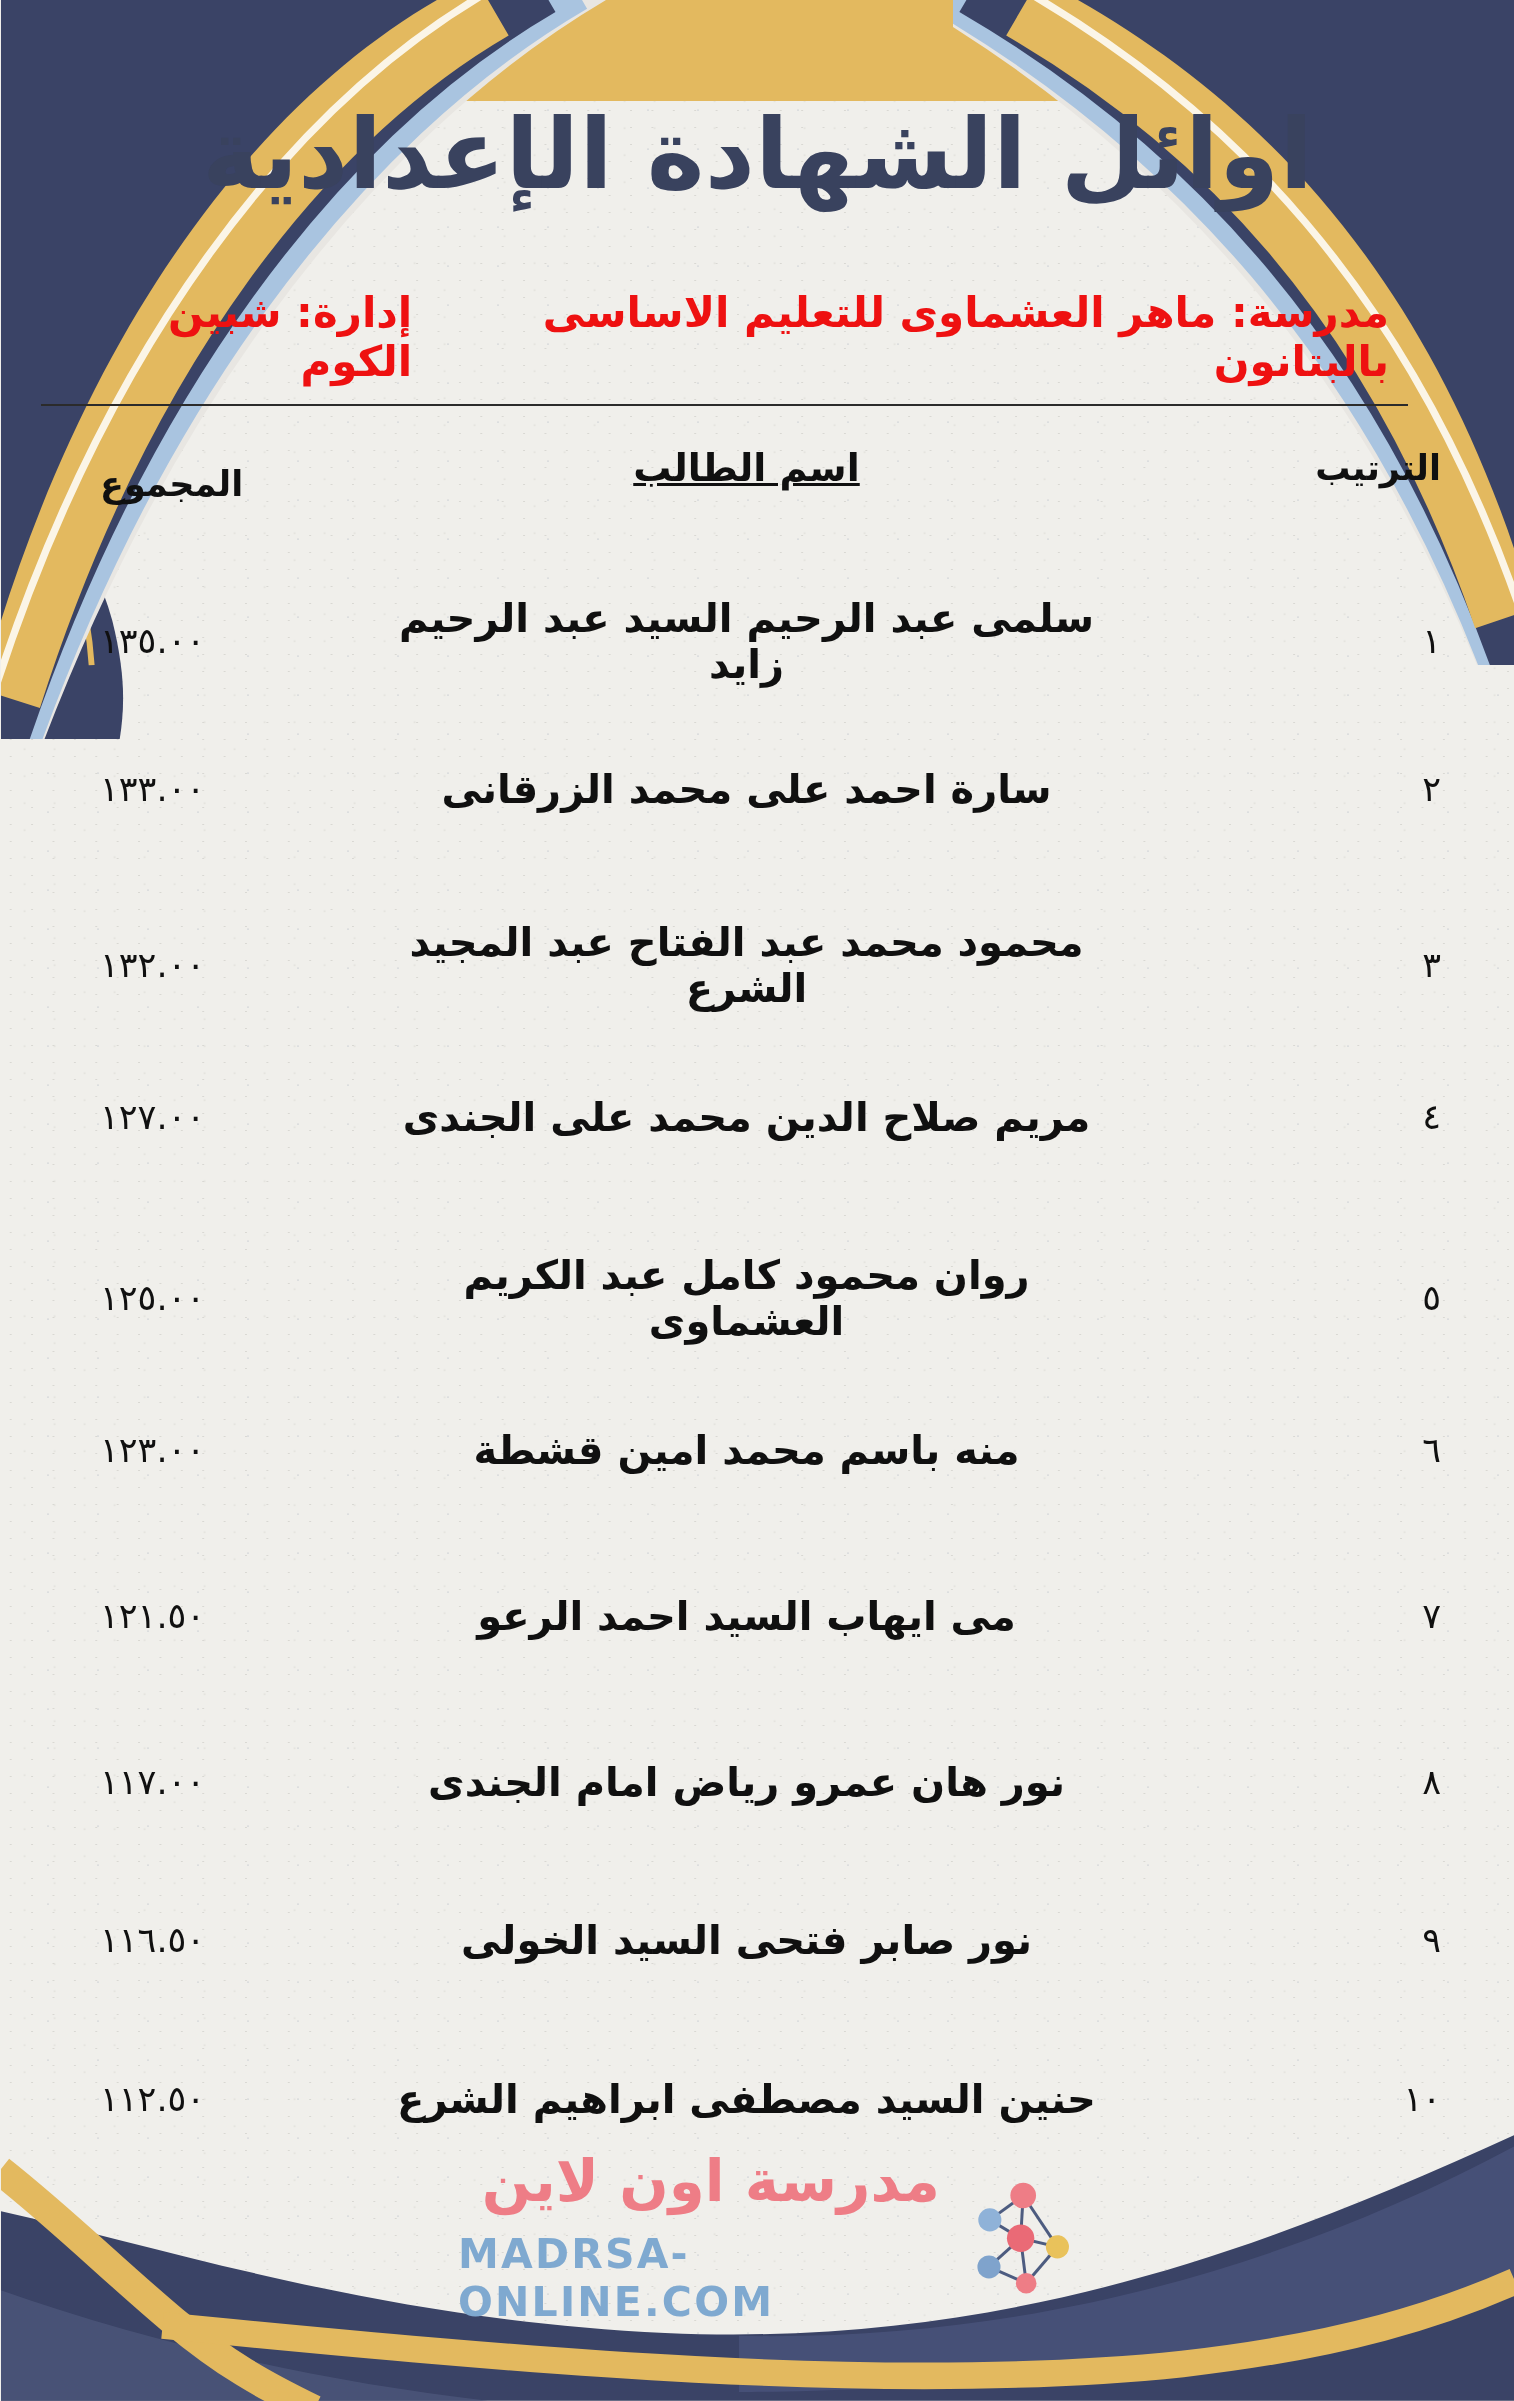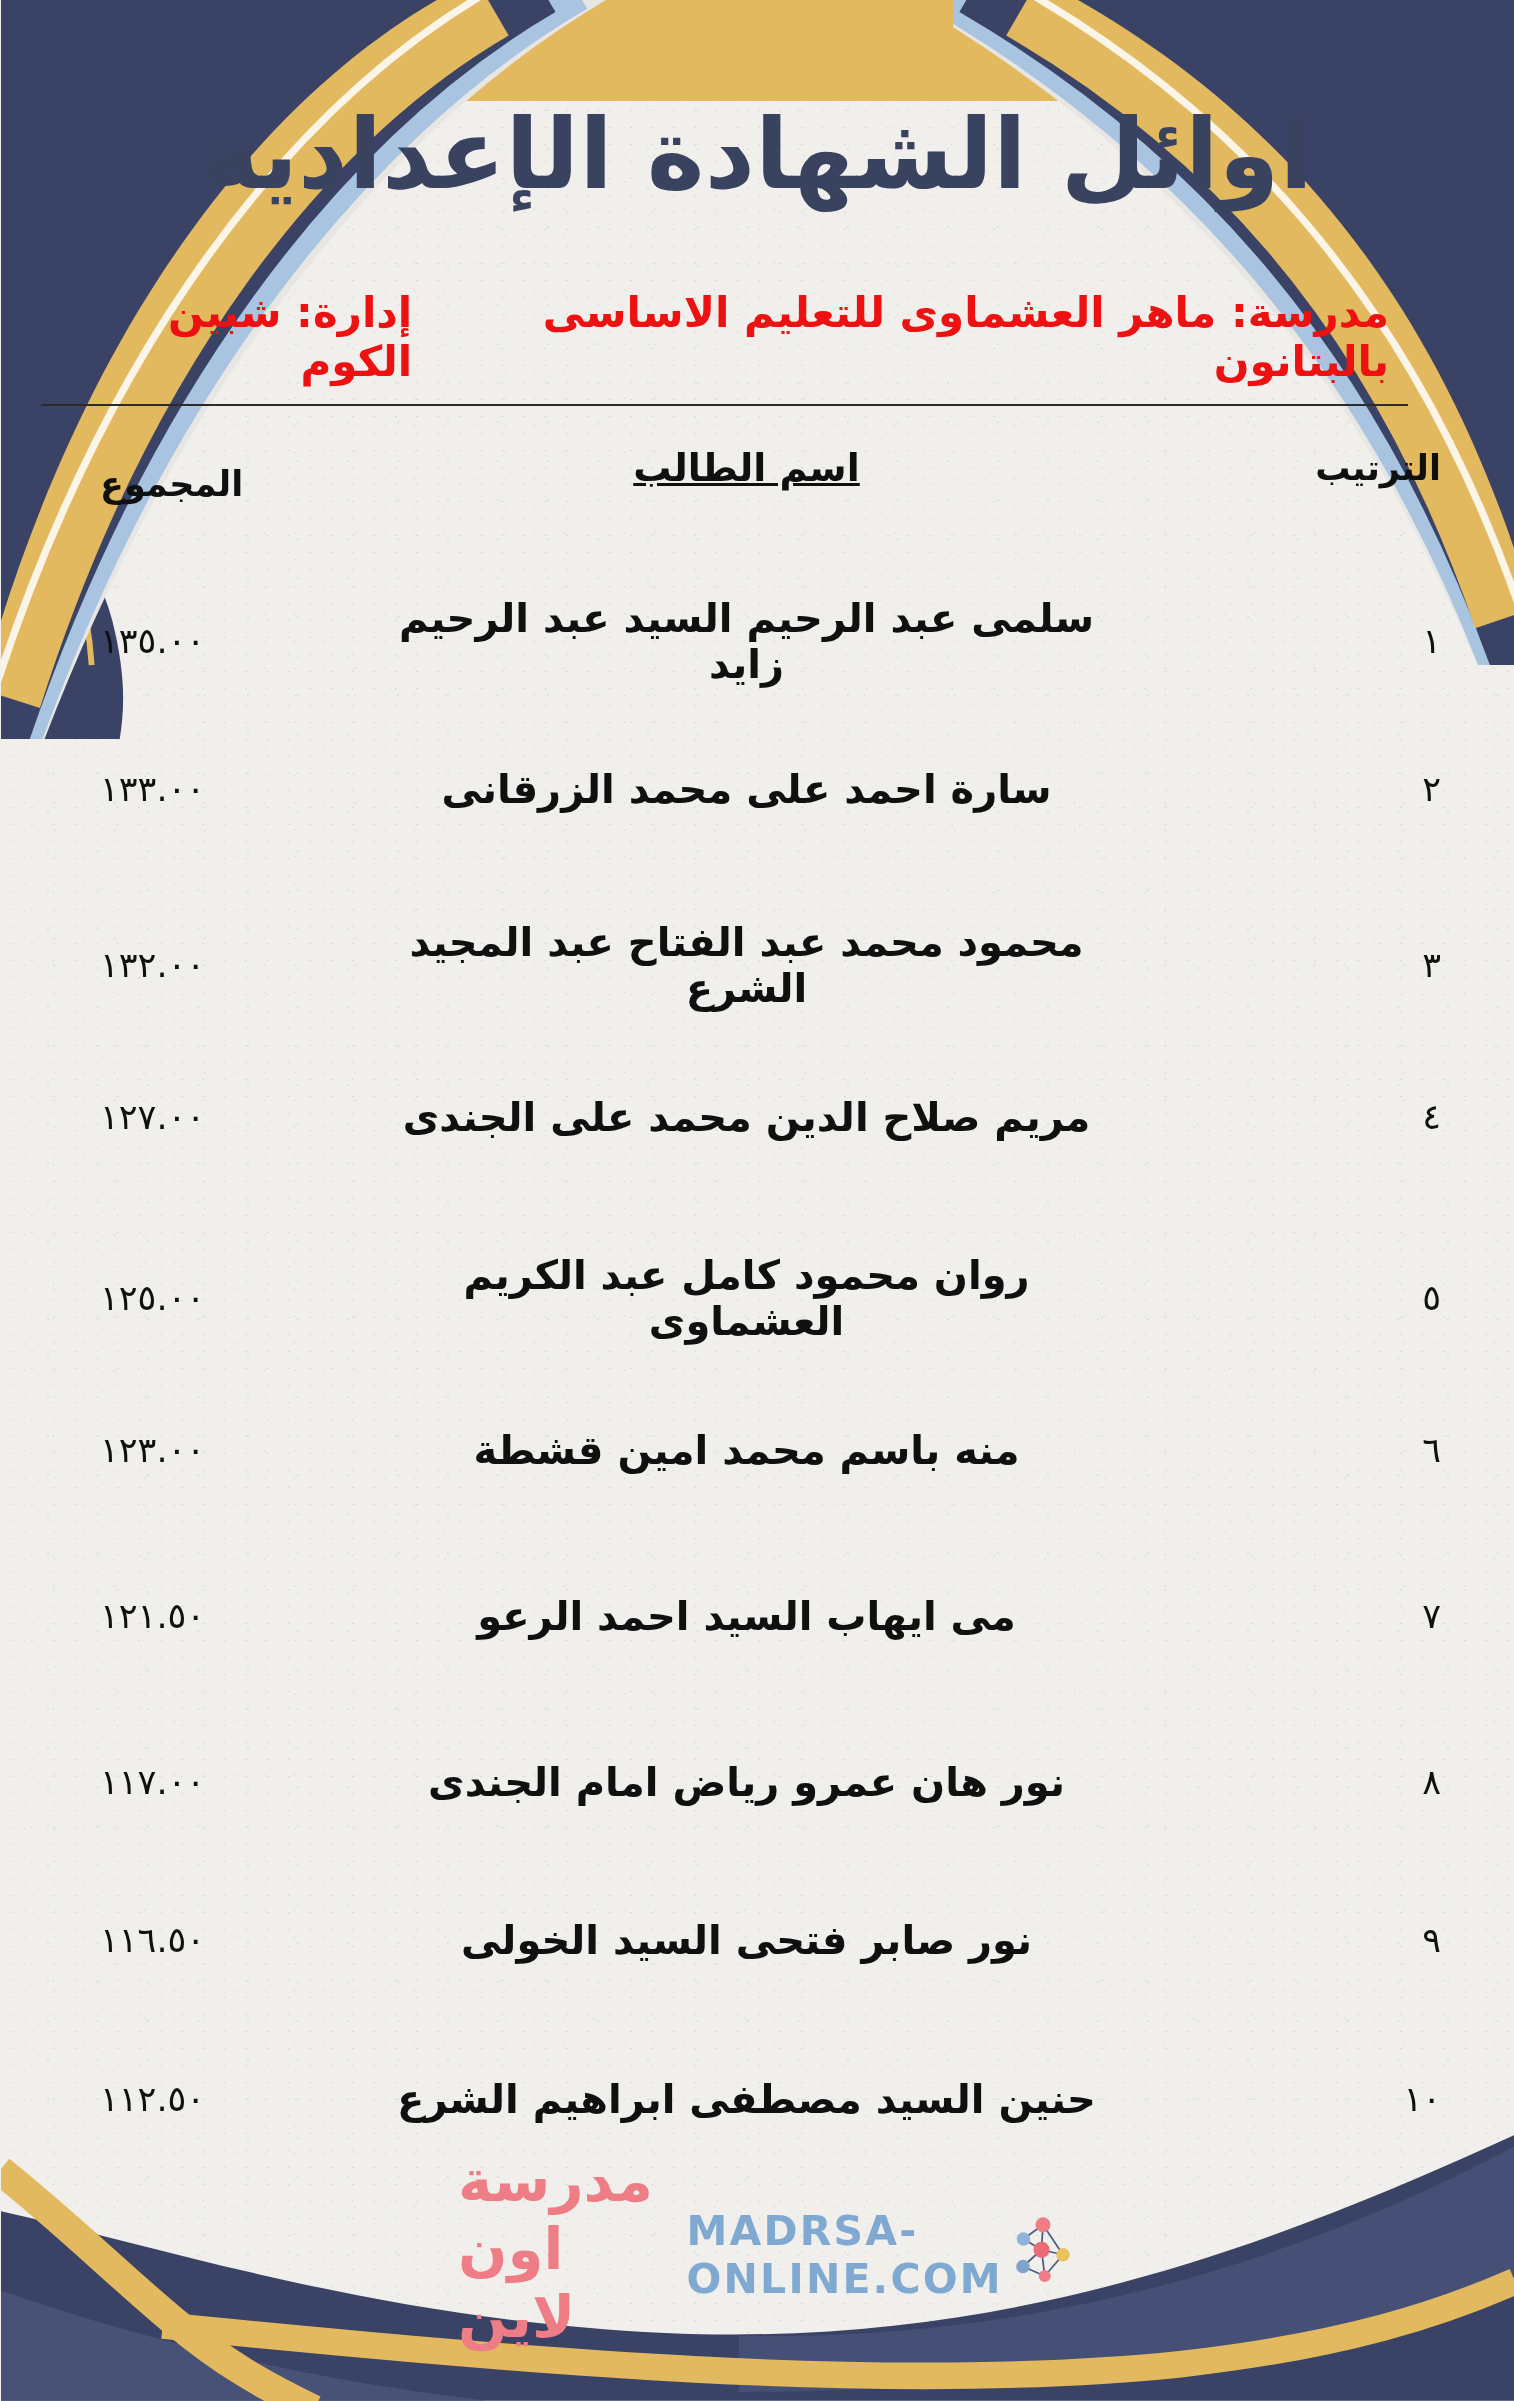--- a/index.html
+++ b/index.html
@@ -56,21 +56,21 @@
   .cell-name{ text-align:center; font-size:40px; font-weight:600; }
   .cell-total{ text-align:left; padding-left:26px; font-size:35px; direction:ltr; }
   .t-head .cell-name{ font-size:38px; font-weight:bold;text-decoration:underline; }
   .t-head .cell-total{ font-weight:bold; direction:rtl;margin-top:32px; }
 
   .logo{
     position:absolute; top:2147px; left:458px; width:613px;
     display:flex; flex-direction:row-reverse; justify-content:center;
     align-items:center; gap:13.3px; direction:ltr;
   }
-  .logo-texts{ display:flex; flex-direction:row; align-items:center; gap:4.4px; }
+  .logo-texts{ display:flex; flex-direction:column; align-items:center; gap:4.4px; }
   .logo-ar{ font-size:58px; font-weight:bold; color:#ee7d86; letter-spacing:0.7px; }
   .logo-en{ font-size:41px; font-weight:bold; color:#7fa9d0; letter-spacing:2.2px;margin-top:11px; }
 </style>
 </head>
 <body>
 
 <div class="paper"></div>
 <div class="gold-top-band"></div>
 
 <svg id="tl-corner" class="corner-svg" width="606" height="739" viewBox="0 0 820 1000">

